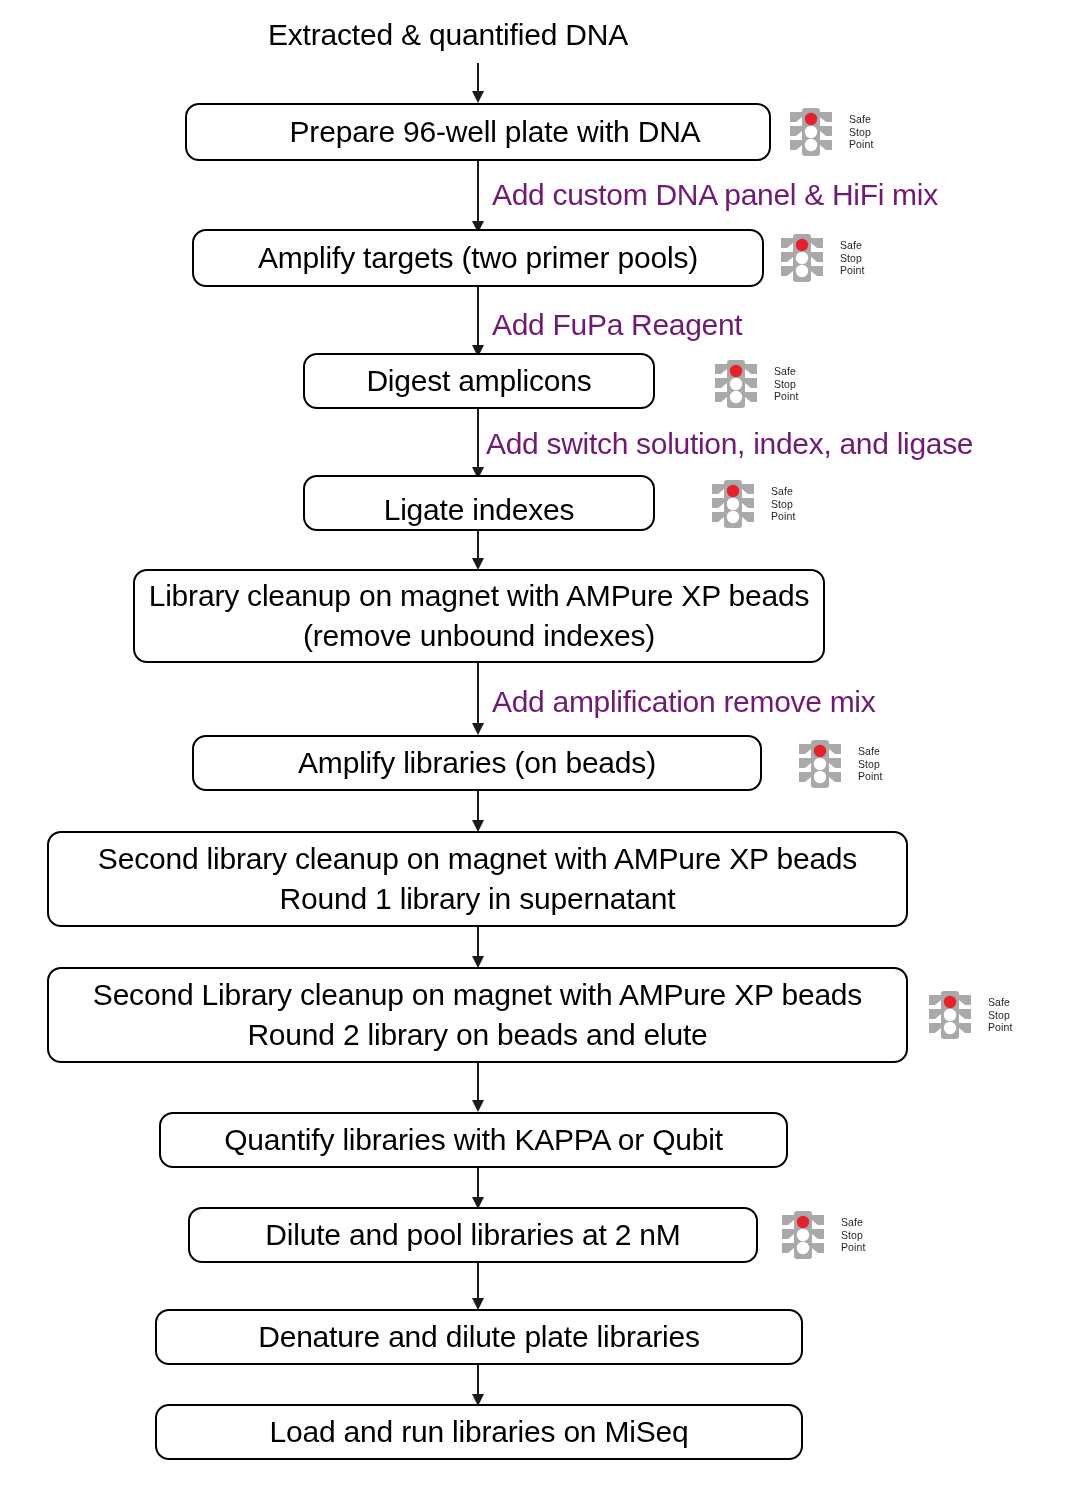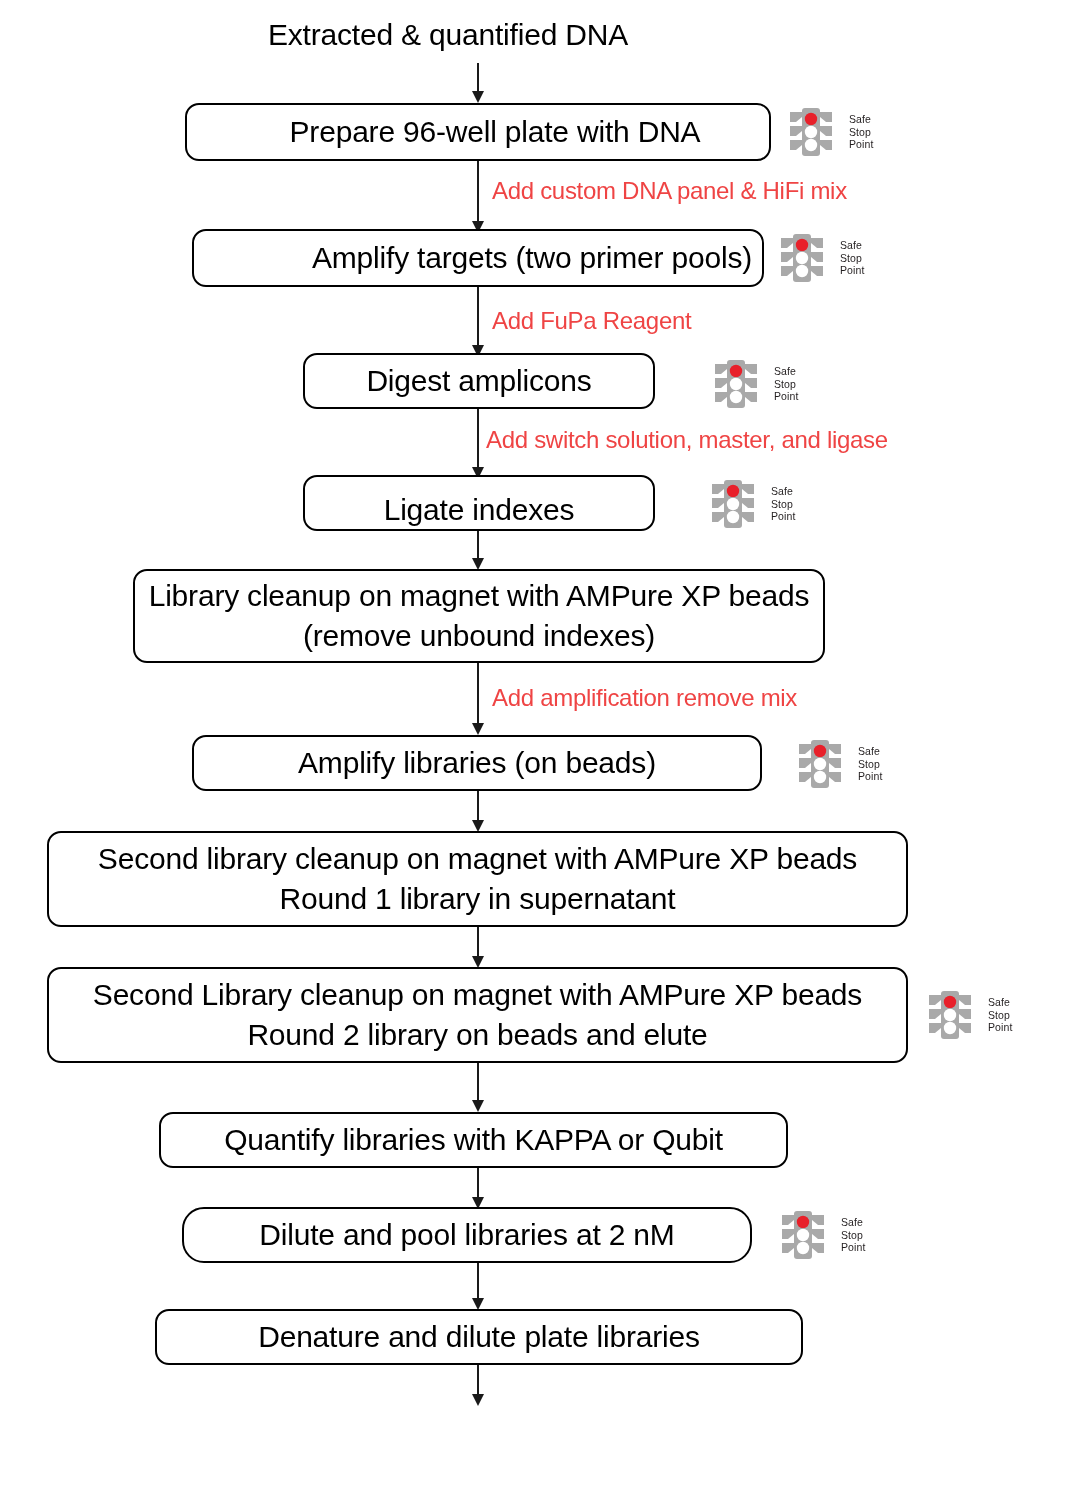--- a/index.html
+++ b/index.html
@@ -43,25 +43,25 @@
   .caption {
     position: absolute;
     font-size: 30px;
     line-height: 1.1;
     letter-spacing: -0.2px;
     white-space: nowrap;
     color: #000000;
   }
   .edge-label {
     position: absolute;
-    font-size: 24px;
+    font-size: 30px;
     line-height: 1.1;
     letter-spacing: -0.3px;
     white-space: nowrap;
-    color: #ef4444;
+    color: #701a75;
   }
 
   
   .connector { position: absolute; }
   .connector .stem {
     position: absolute;
     left: 0;
     top: 0;
     width: 1.6px;
     background: #1a1a1a;
@@ -130,21 +130,21 @@
       <span>Point</span>
     </div>
   </div>
 
   <div class="connector" style="left:477px; top:161px; height:72px;">
     <div class="stem" style="height:61px;"></div>
     <div class="head" style="top:60px;"></div>
   </div>
   <div class="edge-label" style="left:492px; top:178px;">Add custom DNA panel &amp; HiFi mix</div>
 
-  <div class="node" style="left:192px; top:229px; width:572px; height:58px;justify-content:flex-end;">
+  <div class="node" style="left:192px; top:229px; width:572px; height:58px;">
     <span>Amplify targets (two primer pools)</span>
   </div>
   <div class="ssp" style="left:779px; top:232px;">
     <svg class="ssp-glyph" width="46" height="52" viewBox="0 0 46 52">
       <g fill="#a9a9a9">
         <path d="M2 6 L14 6 L14 11 L8 16 L2 16 Z"></path>
           <path d="M2 20 L14 20 L14 25 L8 30 L2 30 Z"></path>
           <path d="M2 34 L14 34 L14 39 L8 44 L2 44 Z"></path>
         <path d="M44 6 L32 6 L32 11 L38 16 L44 16 Z"></path>
           <path d="M44 20 L32 20 L32 25 L38 30 L44 30 Z"></path>
@@ -190,21 +190,21 @@
       <span>Safe</span>
       <span>Stop</span>
       <span>Point</span>
     </div>
   </div>
 
   <div class="connector" style="left:477px; top:409px; height:70px;">
     <div class="stem" style="height:59px;"></div>
     <div class="head" style="top:58px;"></div>
   </div>
-  <div class="edge-label" style="left:486px; top:427px;">Add switch solution, master, and ligase</div>
+  <div class="edge-label" style="left:486px; top:427px;">Add switch solution, index, and ligase</div>
 
   <div class="node" style="left:303px; top:475px; width:352px; height:56px;align-items:flex-end;">
     <span>Ligate indexes</span>
   </div>
   <div class="ssp" style="left:710px; top:478px;">
     <svg class="ssp-glyph" width="46" height="52" viewBox="0 0 46 52">
       <g fill="#a9a9a9">
         <path d="M2 6 L14 6 L14 11 L8 16 L2 16 Z"></path>
           <path d="M2 20 L14 20 L14 25 L8 30 L2 30 Z"></path>
           <path d="M2 34 L14 34 L14 39 L8 44 L2 44 Z"></path>
@@ -310,21 +310,21 @@
 
   <div class="node" style="left:159px; top:1112px; width:629px; height:56px;">
     <span>Quantify libraries with KAPPA or Qubit</span>
   </div>
 
   <div class="connector" style="left:477px; top:1168px; height:42px;">
     <div class="stem" style="height:30px;"></div>
     <div class="head" style="top:29px;"></div>
   </div>
 
-  <div class="node" style="left:182px; top:1207px; width:570px; height:56px;border-radius:22px;">
+  <div class="node" style="left:188px; top:1207px; width:570px; height:56px;">
     <span>Dilute and pool libraries at 2 nM</span>
   </div>
   <div class="ssp" style="left:780px; top:1209px;">
     <svg class="ssp-glyph" width="46" height="52" viewBox="0 0 46 52">
       <g fill="#a9a9a9">
         <path d="M2 6 L14 6 L14 11 L8 16 L2 16 Z"></path>
           <path d="M2 20 L14 20 L14 25 L8 30 L2 30 Z"></path>
           <path d="M2 34 L14 34 L14 39 L8 44 L2 44 Z"></path>
         <path d="M44 6 L32 6 L32 11 L38 16 L44 16 Z"></path>
           <path d="M44 20 L32 20 L32 25 L38 30 L44 30 Z"></path>
@@ -349,14 +349,17 @@
 
   <div class="node" style="left:155px; top:1309px; width:648px; height:56px;">
     <span>Denature and dilute plate libraries</span>
   </div>
 
   <div class="connector" style="left:477px; top:1365px; height:42px;">
     <div class="stem" style="height:30px;"></div>
     <div class="head" style="top:29px;"></div>
   </div>
 
+  <div class="node" style="left:155px; top:1404px; width:648px; height:56px;">
+    <span>Load and run libraries on MiSeq</span>
+  </div>
 
 </div>
 
 </body></html>

